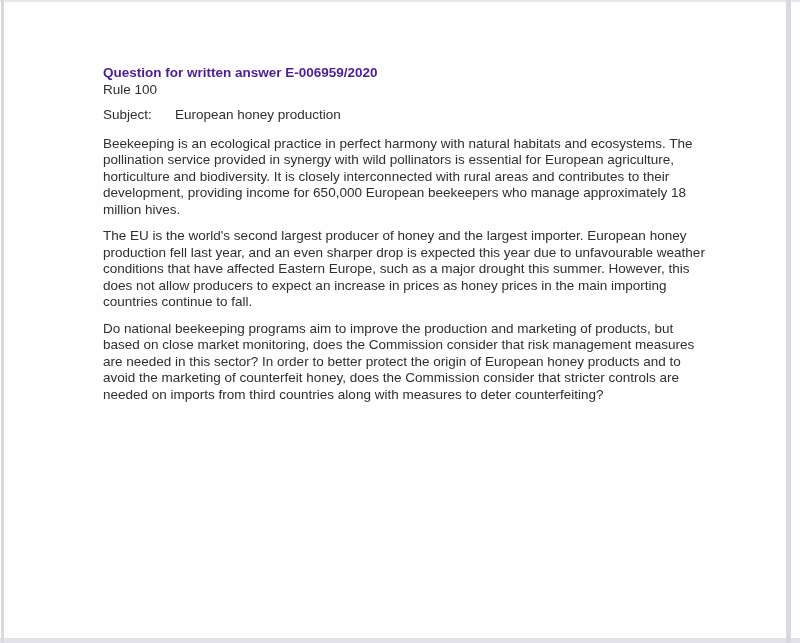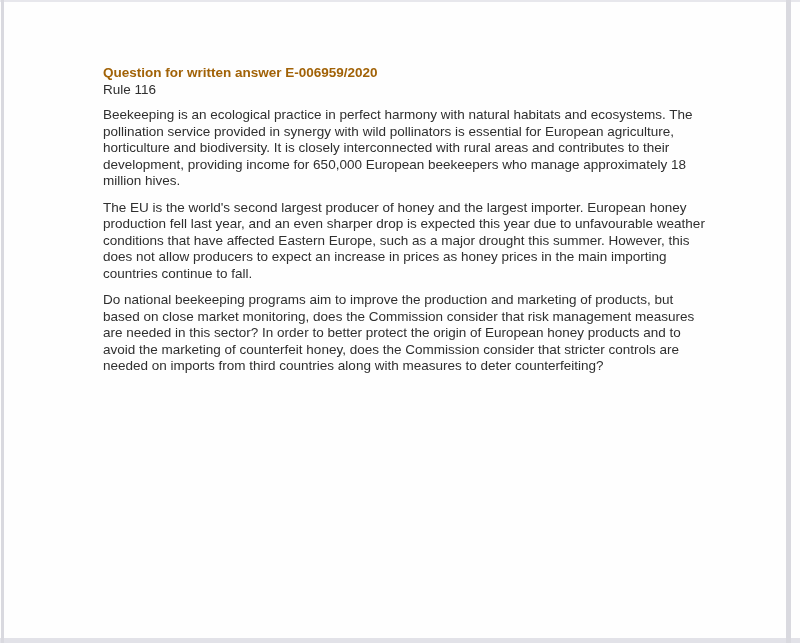--- a/index.html
+++ b/index.html
@@ -25,38 +25,41 @@
   .content {
     position: absolute;
     left: 103px;
     top: 65px;
     width: 610px;
     font-size: 13.5px;
     line-height: 16.5px;
     color: #2f2f2f;
   }
   .hdr { margin: 0 0 9px 0; }
-  .bold { font-weight: 700; color: #a16207; }
+  .bold { font-weight: 700; color: #4c1d95; }
   .subject-row { margin: 0 0 12px 0; }
   .subject-label { display: inline-block; width: 72px; }
   p.para { margin: 0 0 10px 0; }
 </style>
 </head>
 <body>
 
 <div class="viewport">
   <div class="edge edge-top"></div>
   <div class="edge edge-bottom"></div>
   <div class="edge edge-left"></div>
   <div class="edge edge-right"></div>
 
   <div class="content">
     <div class="hdr">
       <div class="bold">Question for written answer E-006959/2020</div>
-      <div>Rule 116</div>
+      <div>Rule 100</div>
     </div>
 
+    <div class="subject-row">
+      <span class="subject-label">Subject:</span><span>European honey production</span>
+    </div>
 
     <p class="para">Beekeeping is an ecological practice in perfect harmony with natural habitats and ecosystems. The pollination service provided in synergy with wild pollinators is essential for European agriculture, horticulture and biodiversity. It is closely interconnected with rural areas and contributes to their development, providing income for 650,000 European beekeepers who manage approximately 18 million hives.</p>
     <p class="para">The EU is the world's second largest producer of honey and the largest importer. European honey production fell last year, and an even sharper drop is expected this year due to unfavourable weather conditions that have affected Eastern Europe, such as a major drought this summer. However, this does not allow producers to expect an increase in prices as honey prices in the main importing countries continue to fall.</p>
     <p class="para">Do national beekeeping programs aim to improve the production and marketing of products, but based on close market monitoring, does the Commission consider that risk management measures are needed in this sector? In order to better protect the origin of European honey products and to avoid the marketing of counterfeit honey, does the Commission consider that stricter controls are needed on imports from third countries along with measures to deter counterfeiting?</p>
   </div>
 </div>
 
 </body></html>

